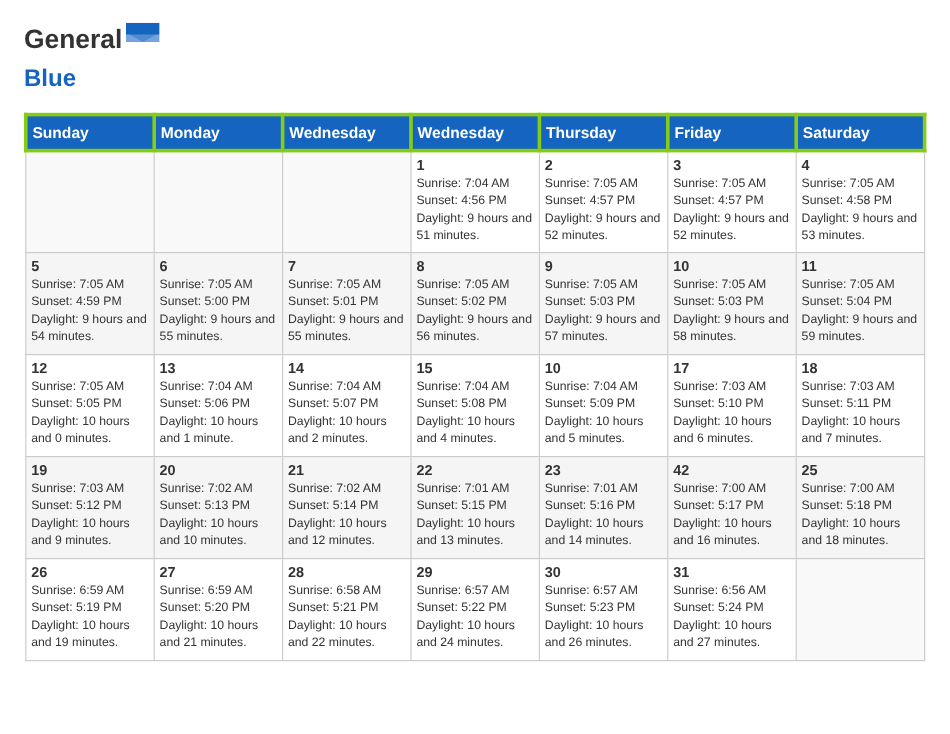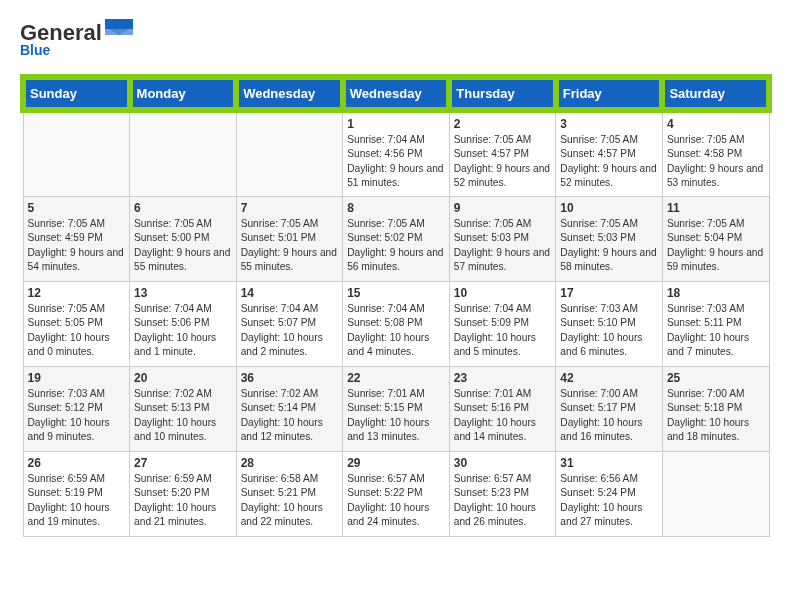--- a/index.html
+++ b/index.html
@@ -18,23 +18,24 @@
     }
     .logo-wrapper {
       display: flex;
     }
     .logo-general {
       font-size: 22px;
       font-weight: bold;
       color: #333;
     }
     .logo-blue {
-      font-size: 14px;
+      font-size: 20px;
       font-weight: bold;
       color: #1565c0;
+      margin-top: 13px;
     }
     .title-block {
       text-align: right;
     }
     .title-block .month-year {
       font-size: 36px;
       font-weight: bold;
       color: #333;
     }
     .title-block .location {
@@ -46,21 +47,21 @@
       border-collapse: collapse;
       table-layout: fixed;
     }
     thead th {
       background: #1565c0;
       color: #fff;
       font-size: 13px;
       font-weight: bold;
       padding: 6px 4px;
       text-align: left;
-      border: 6px solid #84cc16;
+      border: 3px solid #84cc16;
     }
     tbody td {
       border: 1px solid #ccc;
       vertical-align: top;
       padding: 4px 4px 6px 4px;
       font-size: 10.5px;
       color: #333;
       height: 85px;
       background: #fff;
     }
@@ -241,21 +242,21 @@
 Sunset: 5:12 PM
 Daylight: 10 hours and 9 minutes.</div>
         </td>
         <td>
           <span class="day-number">20</span>
           <div class="cell-content" style="white-space: pre-line;">Sunrise: 7:02 AM
 Sunset: 5:13 PM
 Daylight: 10 hours and 10 minutes.</div>
         </td>
         <td>
-          <span class="day-number">36</span>
+          <span class="day-number">21</span>
           <div class="cell-content" style="white-space: pre-line;">Sunrise: 7:02 AM
 Sunset: 5:14 PM
 Daylight: 10 hours and 12 minutes.</div>
         </td>
         <td>
           <span class="day-number">22</span>
           <div class="cell-content" style="white-space: pre-line;">Sunrise: 7:01 AM
 Sunset: 5:15 PM
 Daylight: 10 hours and 13 minutes.</div>
         </td>

